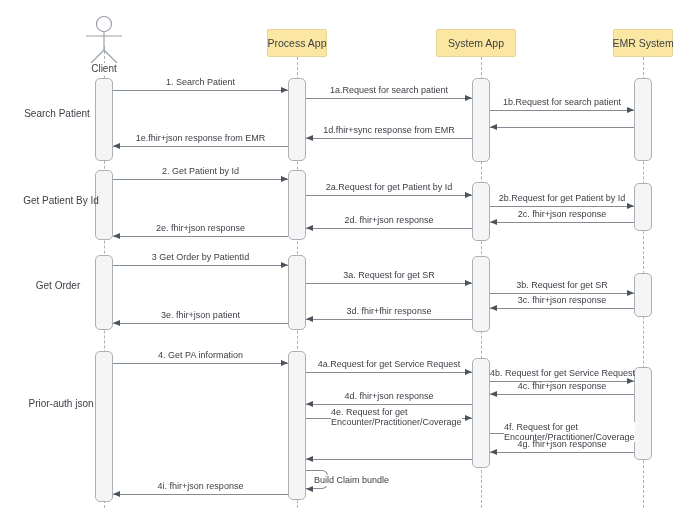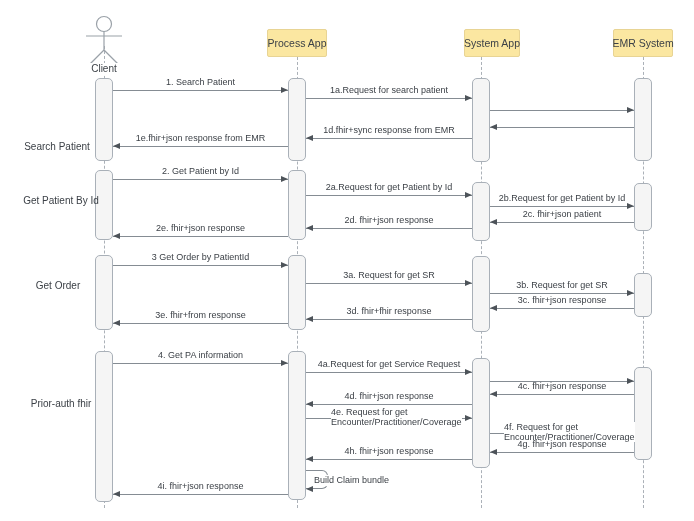--- a/index.html
+++ b/index.html
@@ -43,70 +43,71 @@
         <g stroke="#9AA1A8" stroke-width="1.2" fill="none">
           <circle cx="20" cy="16" r="7.5"></circle>
           <line x1="20" y1="23.5" x2="20" y2="42"></line>
           <line x1="2" y1="28" x2="38" y2="28"></line>
           <line x1="20" y1="42" x2="6" y2="56"></line>
           <line x1="20" y1="42" x2="34" y2="56"></line>
         </g>
       </svg></div>
     <div class="abs actor-label" style="left: 82px; top: 63px; width: 44px;">Client</div>
     <div class="abs participant-header" style="left: 267px; top: 29px; width: 60px; height: 28px;">Process App</div>
-    <div class="abs participant-header" style="left: 464px; top: 29px; width: 56px; height: 28px;">System App</div>
+    <div class="abs participant-header" style="left: 436px; top: 29px; width: 80px; height: 28px;">System App</div>
     <div class="abs participant-header" style="left: 613px; top: 29px; width: 60px; height: 28px;">EMR System</div>
     <div class="abs activation" style="left: 95px; top: 78px; width: 18px; height: 83px;"></div>
     <div class="abs activation" style="left: 288px; top: 78px; width: 18px; height: 83px;"></div>
     <div class="abs activation" style="left: 472px; top: 78px; width: 18px; height: 84px;"></div>
     <div class="abs activation" style="left: 634px; top: 78px; width: 18px; height: 83px;"></div>
     <div class="abs activation" style="left: 95px; top: 170px; width: 18px; height: 70px;"></div>
     <div class="abs activation" style="left: 288px; top: 170px; width: 18px; height: 70px;"></div>
     <div class="abs activation" style="left: 472px; top: 182px; width: 18px; height: 59px;"></div>
     <div class="abs activation" style="left: 634px; top: 183px; width: 18px; height: 48px;"></div>
     <div class="abs activation" style="left: 95px; top: 255px; width: 18px; height: 75px;"></div>
     <div class="abs activation" style="left: 288px; top: 255px; width: 18px; height: 75px;"></div>
     <div class="abs activation" style="left: 472px; top: 256px; width: 18px; height: 76px;"></div>
     <div class="abs activation" style="left: 634px; top: 273px; width: 18px; height: 44px;"></div>
     <div class="abs activation" style="left: 95px; top: 351px; width: 18px; height: 151px;"></div>
     <div class="abs activation" style="left: 288px; top: 351px; width: 18px; height: 149px;"></div>
     <div class="abs activation" style="left: 472px; top: 358px; width: 18px; height: 110px;"></div>
     <div class="abs activation" style="left: 634px; top: 367px; width: 18px; height: 93px;"></div>
-    <div class="abs section-label" style="left: 57px; top: 113px; margin-top: 33px;">Search Patient</div>
+    <div class="abs section-label" style="left: 57px; top: 113px;">Search Patient</div>
     <div class="abs section-label" style="left: 61px; top: 200px;">Get Patient By Id</div>
     <div class="abs section-label" style="left: 58px; top: 285px;">Get Order</div>
-    <div class="abs section-label" style="left: 61px; top: 403px;">Prior-auth fhir</div>
+    <div class="abs section-label" style="left: 61px; top: 403px;">Prior-auth json</div>
     <div class="abs msg-line" style="left: 113px; top: 90px; width: 175px;"></div>
     <div class="abs head-right" style="left: 281px; top: 87px;"></div>
     <div class="abs msg-label" style="left: 113px; top: 77px; width: 175px;">1. Search Patient</div>
     <div class="abs msg-line" style="left: 306px; top: 98px; width: 166px;"></div>
     <div class="abs head-right" style="left: 465px; top: 95px;"></div>
     <div class="abs msg-label" style="left: 306px; top: 85px; width: 166px;">1a.Request for search patient</div>
     <div class="abs msg-line" style="left: 490px; top: 110px; width: 144px;"></div>
     <div class="abs head-right" style="left: 627px; top: 107px;"></div>
+    <div class="abs msg-label" style="left: 490px; top: 97px; width: 144px;">1b.Request for search patient</div>
     <div class="abs msg-line" style="left: 490px; top: 127px; width: 144px;"></div>
     <div class="abs head-left" style="left: 490px; top: 124px;"></div>
     <div class="abs msg-line" style="left: 306px; top: 138px; width: 166px;"></div>
     <div class="abs head-left" style="left: 306px; top: 135px;"></div>
     <div class="abs msg-label" style="left: 306px; top: 125px; width: 166px;">1d.fhir+sync response from EMR</div>
     <div class="abs msg-line" style="left: 113px; top: 146px; width: 175px;"></div>
     <div class="abs head-left" style="left: 113px; top: 143px;"></div>
     <div class="abs msg-label" style="left: 113px; top: 133px; width: 175px;">1e.fhir+json response from EMR</div>
     <div class="abs msg-line" style="left: 113px; top: 179px; width: 175px;"></div>
     <div class="abs head-right" style="left: 281px; top: 176px;"></div>
     <div class="abs msg-label" style="left: 113px; top: 166px; width: 175px;">2. Get Patient by Id</div>
     <div class="abs msg-line" style="left: 306px; top: 195px; width: 166px;"></div>
     <div class="abs head-right" style="left: 465px; top: 192px;"></div>
     <div class="abs msg-label" style="left: 306px; top: 182px; width: 166px;">2a.Request for get Patient by Id</div>
     <div class="abs msg-line" style="left: 490px; top: 206px; width: 144px;"></div>
     <div class="abs head-right" style="left: 627px; top: 203px;"></div>
     <div class="abs msg-label" style="left: 490px; top: 193px; width: 144px;">2b.Request for get Patient by Id</div>
     <div class="abs msg-line" style="left: 490px; top: 222px; width: 144px;"></div>
     <div class="abs head-left" style="left: 490px; top: 219px;"></div>
-    <div class="abs msg-label" style="left: 490px; top: 209px; width: 144px;">2c. fhir+json patient</div>
+    <div class="abs msg-label" style="left: 490px; top: 209px; width: 144px;">2c. fhir+json response</div>
     <div class="abs msg-line" style="left: 306px; top: 228px; width: 166px;"></div>
     <div class="abs head-left" style="left: 306px; top: 225px;"></div>
     <div class="abs msg-label" style="left: 306px; top: 215px; width: 166px;">2d. fhir+json response</div>
     <div class="abs msg-line" style="left: 113px; top: 236px; width: 175px;"></div>
     <div class="abs head-left" style="left: 113px; top: 233px;"></div>
     <div class="abs msg-label" style="left: 113px; top: 223px; width: 175px;">2e. fhir+json response</div>
     <div class="abs msg-line" style="left: 113px; top: 265px; width: 175px;"></div>
     <div class="abs head-right" style="left: 281px; top: 262px;"></div>
     <div class="abs msg-label" style="left: 113px; top: 252px; width: 175px;">3 Get Order by PatientId</div>
     <div class="abs msg-line" style="left: 306px; top: 283px; width: 166px;"></div>
@@ -116,29 +117,30 @@
     <div class="abs head-right" style="left: 627px; top: 290px;"></div>
     <div class="abs msg-label" style="left: 490px; top: 280px; width: 144px;">3b. Request for get SR</div>
     <div class="abs msg-line" style="left: 490px; top: 308px; width: 144px;"></div>
     <div class="abs head-left" style="left: 490px; top: 305px;"></div>
     <div class="abs msg-label" style="left: 490px; top: 295px; width: 144px;">3c. fhir+json response</div>
     <div class="abs msg-line" style="left: 306px; top: 319px; width: 166px;"></div>
     <div class="abs head-left" style="left: 306px; top: 316px;"></div>
     <div class="abs msg-label" style="left: 306px; top: 306px; width: 166px;">3d. fhir+fhir response</div>
     <div class="abs msg-line" style="left: 113px; top: 323px; width: 175px;"></div>
     <div class="abs head-left" style="left: 113px; top: 320px;"></div>
-    <div class="abs msg-label" style="left: 113px; top: 310px; width: 175px;">3e. fhir+from response</div>
+    <div class="abs msg-label" style="left: 113px; top: 310px; width: 175px;">3e. fhir+json patient</div>
     <div class="abs msg-line" style="left: 113px; top: 363px; width: 175px;"></div>
     <div class="abs head-right" style="left: 281px; top: 360px;"></div>
     <div class="abs msg-label" style="left: 113px; top: 350px; width: 175px;">4. Get PA information</div>
     <div class="abs msg-line" style="left: 306px; top: 372px; width: 166px;"></div>
     <div class="abs head-right" style="left: 465px; top: 369px;"></div>
     <div class="abs msg-label" style="left: 306px; top: 359px; width: 166px;">4a.Request for get Service Request</div>
     <div class="abs msg-line" style="left: 490px; top: 381px; width: 144px;"></div>
     <div class="abs head-right" style="left: 627px; top: 378px;"></div>
+    <div class="abs msg-label" style="left: 490px; top: 368px; width: 144px;">4b. Request for get Service Request</div>
     <div class="abs msg-line" style="left: 490px; top: 394px; width: 144px;"></div>
     <div class="abs head-left" style="left: 490px; top: 391px;"></div>
     <div class="abs msg-label" style="left: 490px; top: 381px; width: 144px;">4c. fhir+json response</div>
     <div class="abs msg-line" style="left: 306px; top: 404px; width: 166px;"></div>
     <div class="abs head-left" style="left: 306px; top: 401px;"></div>
     <div class="abs msg-label" style="left: 306px; top: 391px; width: 166px;">4d. fhir+json response</div>
     <div class="abs msg-line" style="left: 306px; top: 418px; width: 166px;"></div>
     <div class="abs head-right" style="left: 465px; top: 415px;"></div>
     <div class="abs msg-label-ml" style="left: 331px; top: 407px;">
       <div>4e. Request for get</div>
@@ -148,20 +150,19 @@
     <div class="abs head-right" style="left: 627px; top: 430px;"></div>
     <div class="abs msg-label-ml" style="left: 504px; top: 422px;">
       <div>4f. Request for get</div>
       <div>Encounter/Practitioner/Coverage</div>
     </div>
     <div class="abs msg-line" style="left: 490px; top: 452px; width: 144px;"></div>
     <div class="abs head-left" style="left: 490px; top: 449px;"></div>
     <div class="abs msg-label" style="left: 490px; top: 439px; width: 144px;">4g. fhir+json response</div>
     <div class="abs msg-line" style="left: 306px; top: 459px; width: 166px;"></div>
     <div class="abs head-left" style="left: 306px; top: 456px;"></div>
-    <div class="abs msg-label" style="left: 306px; top: 446px; width: 166px;">4h. fhir+json response</div>
     <div class="abs self-loop" style="left: 306px; top: 470px; width: 22px; height: 19px;"></div>
     <div class="abs head-left" style="left: 306px; top: 486px;"></div>
     <div class="abs self-label" style="left: 314px; top: 475px; text-align: right;">Build Claim bundle</div>
     <div class="abs msg-line" style="left: 113px; top: 494px; width: 175px;"></div>
     <div class="abs head-left" style="left: 113px; top: 491px;"></div>
     <div class="abs msg-label" style="left: 113px; top: 481px; width: 175px;">4i. fhir+json response</div>
   </div>
 
 </body></html>

